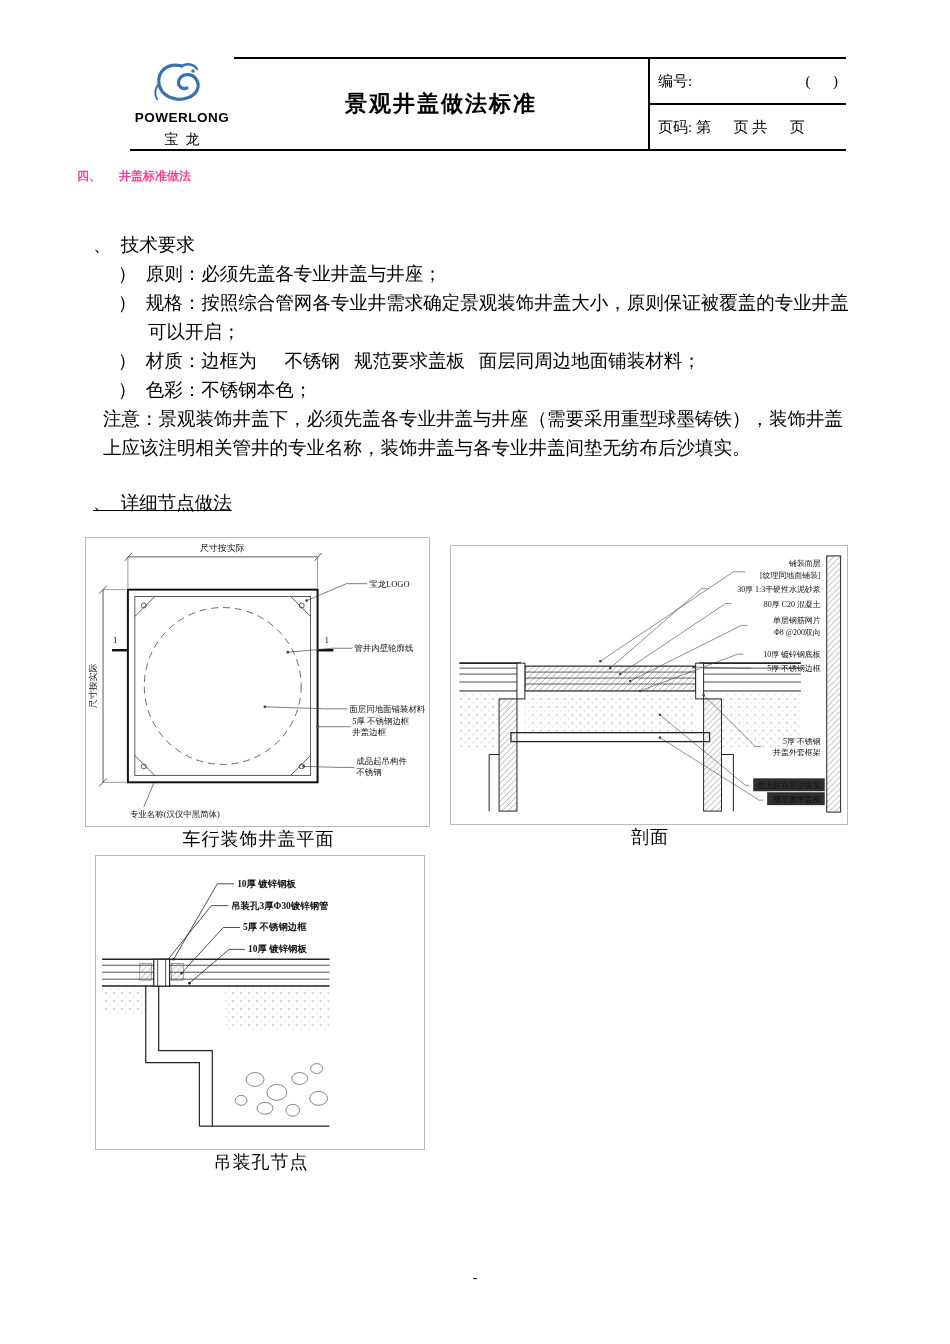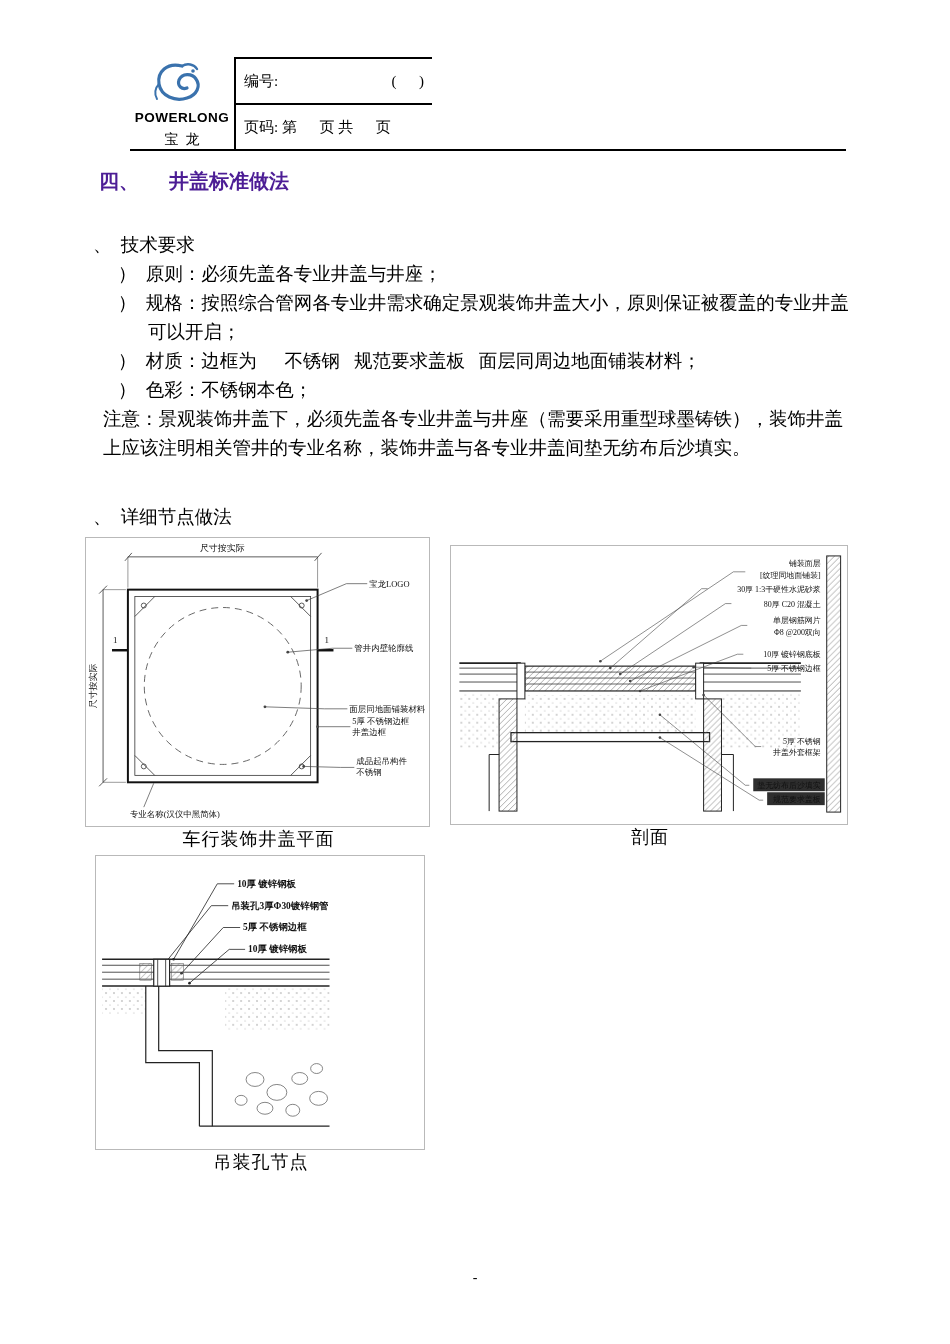--- a/index.html
+++ b/index.html
@@ -36,33 +36,33 @@
   }
   .meta-cell {
     width:198px; border-top:2px solid #000; border-left:2px solid #000;
     display:flex; flex-direction:column; font-size:15px;
   }
   .meta-row { flex:1; display:flex; align-items:center; padding:12px 8px; white-space:pre; }
   .meta-row.row1 { border-bottom:2px solid #000; justify-content:space-between; }
 
   
   .section-heading {
-    position:absolute; left:99px; top:168px;
-    font-size:20px; font-weight:bold; color:#4c1d95; white-space:pre;
+    position:absolute; left:77px; top:168px;
+    font-size:12px; font-weight:bold; color:#ec4899; white-space:pre;
   }
 
   
   .body-text { position:absolute; left:85px; top:231px; width:830px; }
   .ln { font-size:18.5px; line-height:29px; white-space:pre; }
   .i-a { padding-left:0; }
   .i-b { padding-left:8px; }
   .i-c { padding-left:33px; }
   .i-d { padding-left:63px; }
   .i-e { padding-left:18px; }
-  .gap { margin-top:40px; }
+  .gap { margin-top:26px;text-decoration:underline; }
 
   
   .fig { position:absolute; }
   .fig svg.draw { display:block; border:1px solid #b9b9b9; background:#fff; }
   .fig figcaption { text-align:center; font-size:18px; letter-spacing:1px; }
   .fig svg text { font-family:"Liberation Serif", serif; fill:#111; }
   .fig-plan { left:85px;  top:537px; width:347px; }
   .fig-sect { left:450px; top:545px; width:400px; }
   .fig-lift { left:95px;  top:855px; width:332px; }
 
@@ -83,20 +83,21 @@
         <g fill="none" stroke="#3a72ad" stroke-linecap="round">
           <path d="M33,8 C18,4 8,14 10,26 C12,38 26,44 38,40 C48,37 52,28 47,21 C43,15 33,15 30,22 C28,28 33,32 38,30" stroke-width="3.2"></path>
           <path d="M33,8 C38,5 45,6 48,11" stroke-width="2.4"></path>
           <path d="M10,26 C6,30 5,36 8,41" stroke-width="2"></path>
         </g>
         <circle cx="44" cy="13" r="1.8" fill="#3a72ad"></circle>
       </svg>
       <div class="brand">POWERLONG</div>
       <div class="brand-cn">宝龙</div>
     </div>
+    <div class="title-cell">景观井盖做法标准</div>
     <div class="meta-cell">
       <div class="meta-row row1">
         <span>编号:</span>
         <span>(      )</span>
       </div>
       <div class="meta-row row2">
         <span>页码: 第      页 共      页</span>
       </div>
     </div>
   </div>

